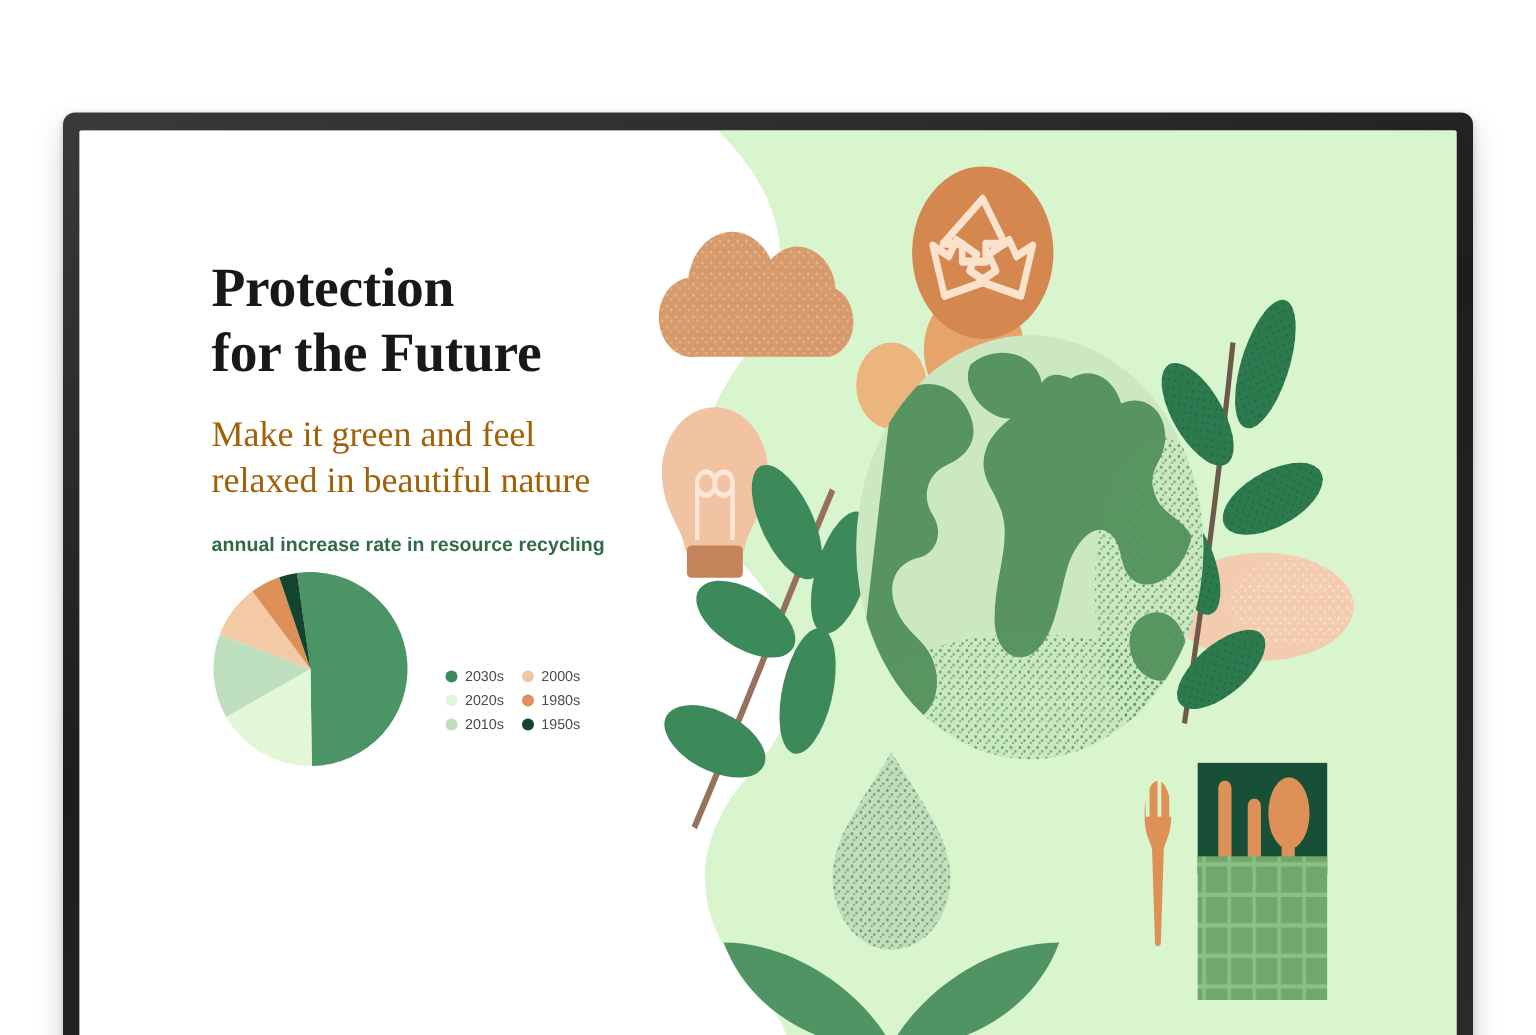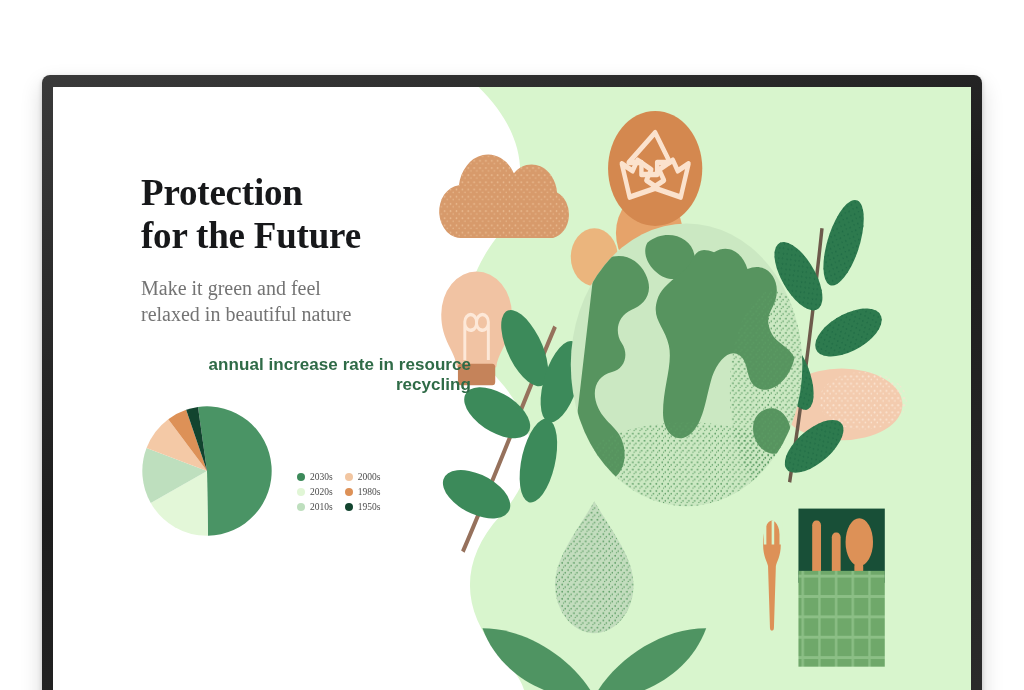--- a/index.html
+++ b/index.html
@@ -70,42 +70,41 @@
     font-weight: bold;
     font-size: 37px;
     line-height: 1.17;
     color: #17181a;
     letter-spacing: -0.2px;
     margin: 0;
     white-space: pre-line;
   }
   #subtitle {
     font-family: "Liberation Serif", serif;
-    font-size: 20px;
+    font-size: 24px;
     line-height: 1.33;
-    color: #737373;
+    color: #a16207;
     margin: 17px 0 0 0;
     white-space: pre-line;
   }
 
   
   #chart-block {
     position: absolute;
     left: 88px;
     top: 268px;
     width: 330px;
   }
   #chart-title {
     font-family: "Liberation Sans", sans-serif;
-    font-size: 17px;
+    font-size: 13px;
     font-weight: bold;
     color: #2f6b47;
     letter-spacing: 0.05px;
     margin: 0 0 10px 0;
-    text-align: right;
   }
   #chart-row {
     display: flex;
     align-items: center;
   }
   #pie-wrap {
     width: 132px;
     height: 132px;
     flex: 0 0 132px;
   }
@@ -125,21 +124,21 @@
     white-space: nowrap;
   }
   .legend-dot {
     width: 8px;
     height: 8px;
     border-radius: 50%;
     flex: 0 0 8px;
     margin-right: 5px;
   }
   .legend-label {
-    font-family: Liberation Serif, serif;
+    font-family: Liberation Sans, sans-serif;
     font-size: 9.5px;
     color: #4b4b4b;
   }
 
   
   #illustration {
     position: absolute;
     right: 0;
     top: 0;
     width: 62%;

